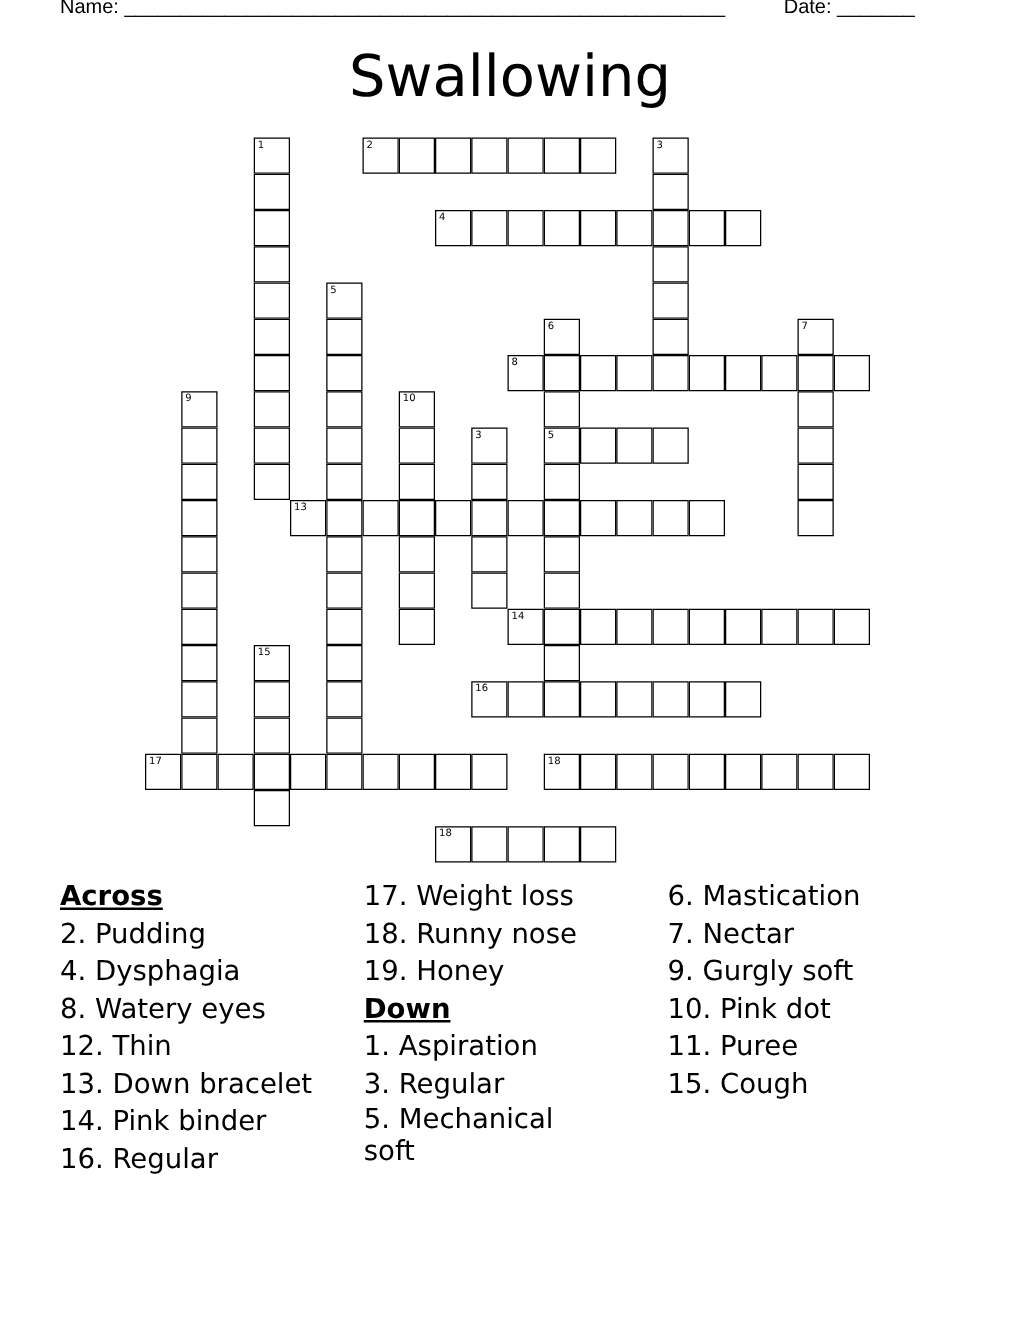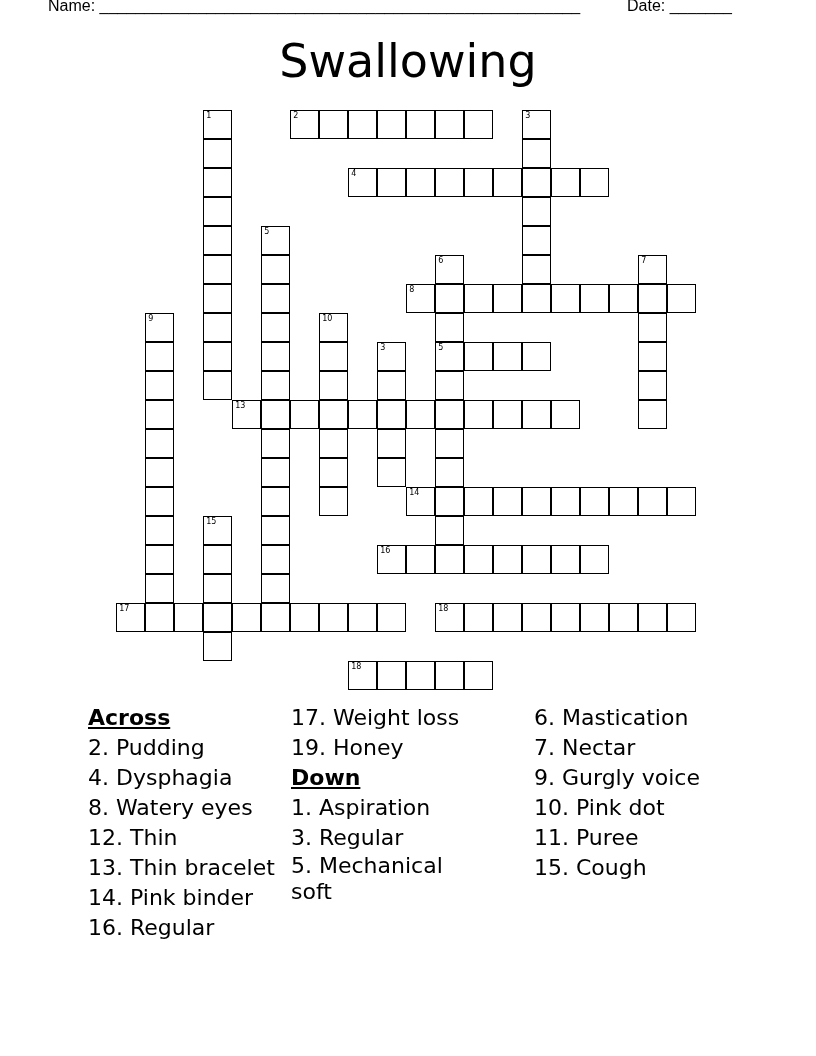--- a/index.html
+++ b/index.html
@@ -10,21 +10,21 @@
   .title { position: absolute; top: 34px; left: 0; width: 816px; text-align: center;
            font-family: "DejaVu Sans", sans-serif; font-size: 46px; color: #000; letter-spacing: 0px; }
   #grid { position: absolute; left: 0; top: 0; }
   .cell { position: absolute; width: 29px; height: 29px; box-sizing: border-box;
           border: 1.5px solid #000; background: #fff; margin-left: -0.75px; margin-top: -0.75px; }
   .cell .num { position: absolute; left: 2px; top: 0px; font-family: "DejaVu Sans", sans-serif; font-size: 8px; line-height: 9px; color: #000; }
   .clues { position: absolute; top: 703px; font-family: "DejaVu Sans", sans-serif; font-size: 22px; line-height: 30px; color: #000; }
   .clues .head { font-weight: bold; text-decoration: underline; }
   .clues .item { width: 230px; }
   .clues .item b { font-weight: normal; }
-  #col1 { left: 48px; margin-left: 40px; }
+  #col1 { left: 48px; }
   #col2 { left: 291px; }
   #col3 { left: 534px; }
 </style>
 </head>
 <body>
 
 <div class="hdr" id="name-row">Name: ______________________________________________________</div>
 <div class="hdr" id="date-row">Date: _______</div>
 
 <div class="title">Swallowing</div>
@@ -215,34 +215,35 @@
     <div class="cell" style="left: 436px; top: 662px;"></div>
     <div class="cell" style="left: 465px; top: 662px;"></div>
   </div>
 
 <div class="clues" id="col1">
   <div class="head">Across</div>
   <div class="item"><b>2.</b><span> Pudding</span></div>
   <div class="item"><b>4.</b><span> Dysphagia</span></div>
   <div class="item"><b>8.</b><span> Watery eyes</span></div>
   <div class="item"><b>12.</b><span> Thin</span></div>
-  <div class="item"><b>13.</b><span> Thin bracelet</span></div>
+  <div class="item"><b>13.</b><span> Down bracelet</span></div>
   <div class="item"><b>14.</b><span> Pink binder</span></div>
   <div class="item"><b>16.</b><span> Regular</span></div>
 </div>
 
 <div class="clues" id="col2">
   <div class="item"><b>17.</b><span> Weight loss</span></div>
+  <div class="item"><b>18.</b><span> Runny nose</span></div>
   <div class="item"><b>19.</b><span> Honey</span></div>
   <div class="head">Down</div>
   <div class="item"><b>1.</b><span> Aspiration</span></div>
   <div class="item"><b>3.</b><span> Regular</span></div>
   <div class="item" style="width:180px; line-height:26px;"><b>5.</b><span> Mechanical soft</span></div>
 </div>
 
 <div class="clues" id="col3">
   <div class="item"><b>6.</b><span> Mastication</span></div>
   <div class="item"><b>7.</b><span> Nectar</span></div>
-  <div class="item"><b>9.</b><span> Gurgly voice</span></div>
+  <div class="item"><b>9.</b><span> Gurgly soft</span></div>
   <div class="item"><b>10.</b><span> Pink dot</span></div>
   <div class="item"><b>11.</b><span> Puree</span></div>
   <div class="item"><b>15.</b><span> Cough</span></div>
 </div>
 
 </body></html>

